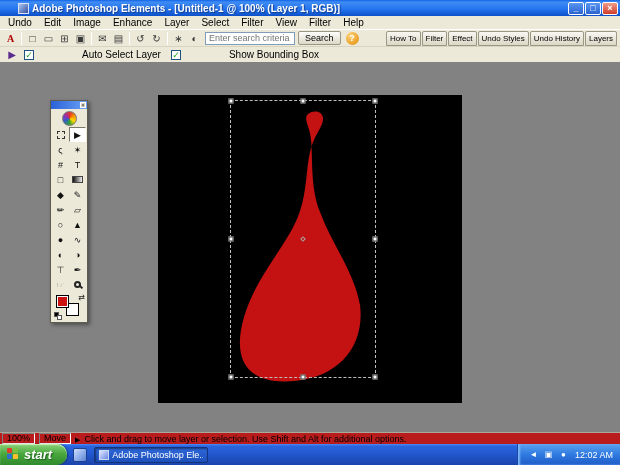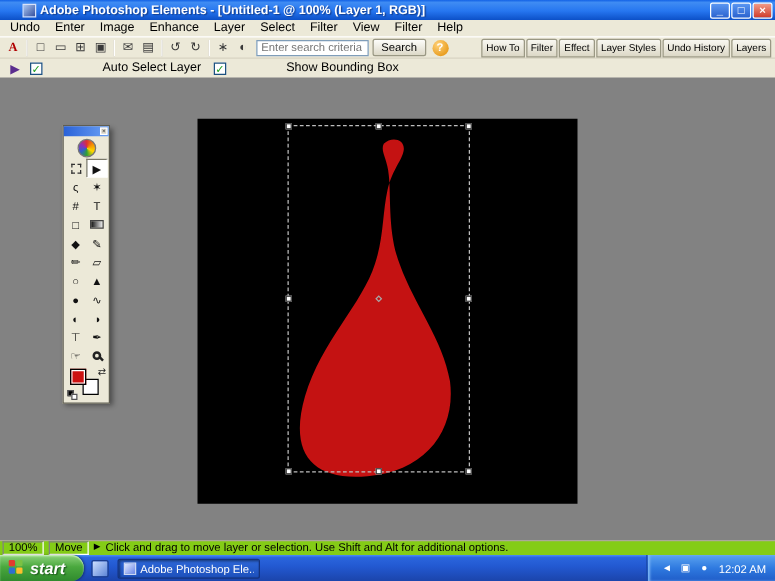--- a/index.html
+++ b/index.html
@@ -74,21 +74,21 @@
     right:-4px; bottom:-2px; transform:rotate(45deg); }
   .colors-area { position:relative; height:30px; }
   .swatch { position:absolute; width:13px; height:13px; border:1px solid #000; box-shadow:0 0 0 1px #fff inset; }
   .fg-pos { left:5px; top:3px; z-index:2; }
   .bg-pos { left:15px; top:11px; z-index:1; }
   .mini-default { position:absolute; left:3px; bottom:2px; width:8px; height:8px; }
   .mini-default .mb { position:absolute; left:0; top:0; width:5px; height:5px; background:#000; border:1px solid #555; }
   .mini-default .mw { position:absolute; right:0; bottom:0; width:5px; height:5px; background:#fff; border:1px solid #555; }
   .swap { position:absolute; right:2px; top:2px; font-size:8px; line-height:8px; color:#222; }
   
-  .statusbar { height:12px; background:#84cc16; display:flex; align-items:flex-start; font-size:9px; gap:4px;
+  .statusbar { height:12px; background:#b91c1c; display:flex; align-items:flex-end; font-size:9px; gap:4px;
     padding-left:2px; border-top:1px solid #aca899; }
   .sunken { height:11px; line-height:9px; padding:0 4px; border:1px solid; border-color:#808080 #fff #fff #808080; }
   .hint-arrow { font-size:7px; }
   .hint { white-space:nowrap; overflow:hidden; }
   
   .taskbar { height:21px; display:flex; align-items:center;
     background:linear-gradient(180deg,#4b8df8 0%,#2a65dd 10%,#2258d0 45%,#1c46ae 95%); }
   .start-btn { height:21px; display:flex; align-items:center; gap:4px; padding:0 15px 0 7px;
     border-radius:0 10px 10px 0; color:#fff; font-weight:bold; font-style:italic; font-size:13px;
     text-shadow:1px 1px 1px #1c5c1c; box-shadow:inset 0 1px 1px #c6f0b8, 1px 0 2px rgba(0,0,0,.4);
@@ -119,21 +119,21 @@
   <span class="title-text">Adobe Photoshop Elements  - [Untitled-1 @ 100% (Layer 1, RGB)]</span>
   <span class="win-btns">
     <span class="win-btn">_</span>
     <span class="win-btn">□</span>
     <span class="win-btn close">×</span>
   </span>
 </div>
 
 <div class="menubar">
   <span class="menu-item">Undo</span>
-  <span class="menu-item">Enter</span>
+  <span class="menu-item">Edit</span>
   <span class="menu-item">Image</span>
   <span class="menu-item">Enhance</span>
   <span class="menu-item">Layer</span>
   <span class="menu-item">Select</span>
   <span class="menu-item">Filter</span>
   <span class="menu-item">View</span>
   <span class="menu-item">Filter</span>
   <span class="menu-item">Help</span>
 </div>
 
@@ -153,21 +153,21 @@
   <span class="sep"></span>
   <span class="sc-icon">∗</span>
   <span class="sc-icon">◐</span>
   <input class="search-input" placeholder="Enter search criteria" style="">
   <button class="search-btn">Search</button>
   <span class="help-btn">?</span>
   <span class="tabs">
     <span class="palette-tab">How To</span>
     <span class="palette-tab">Filter</span>
     <span class="palette-tab">Effect</span>
-    <span class="palette-tab">Layer Styles</span>
+    <span class="palette-tab">Undo Styles</span>
     <span class="palette-tab">Undo History</span>
     <span class="palette-tab">Layers</span>
   </span>
 </div>
 
 <div class="optionbar">
   <span class="tool-badge">▶</span>
   <span class="checkbox">✓</span>
   <span class="cb-label">Auto Select Layer</span>
   <span class="checkbox">✓</span>

